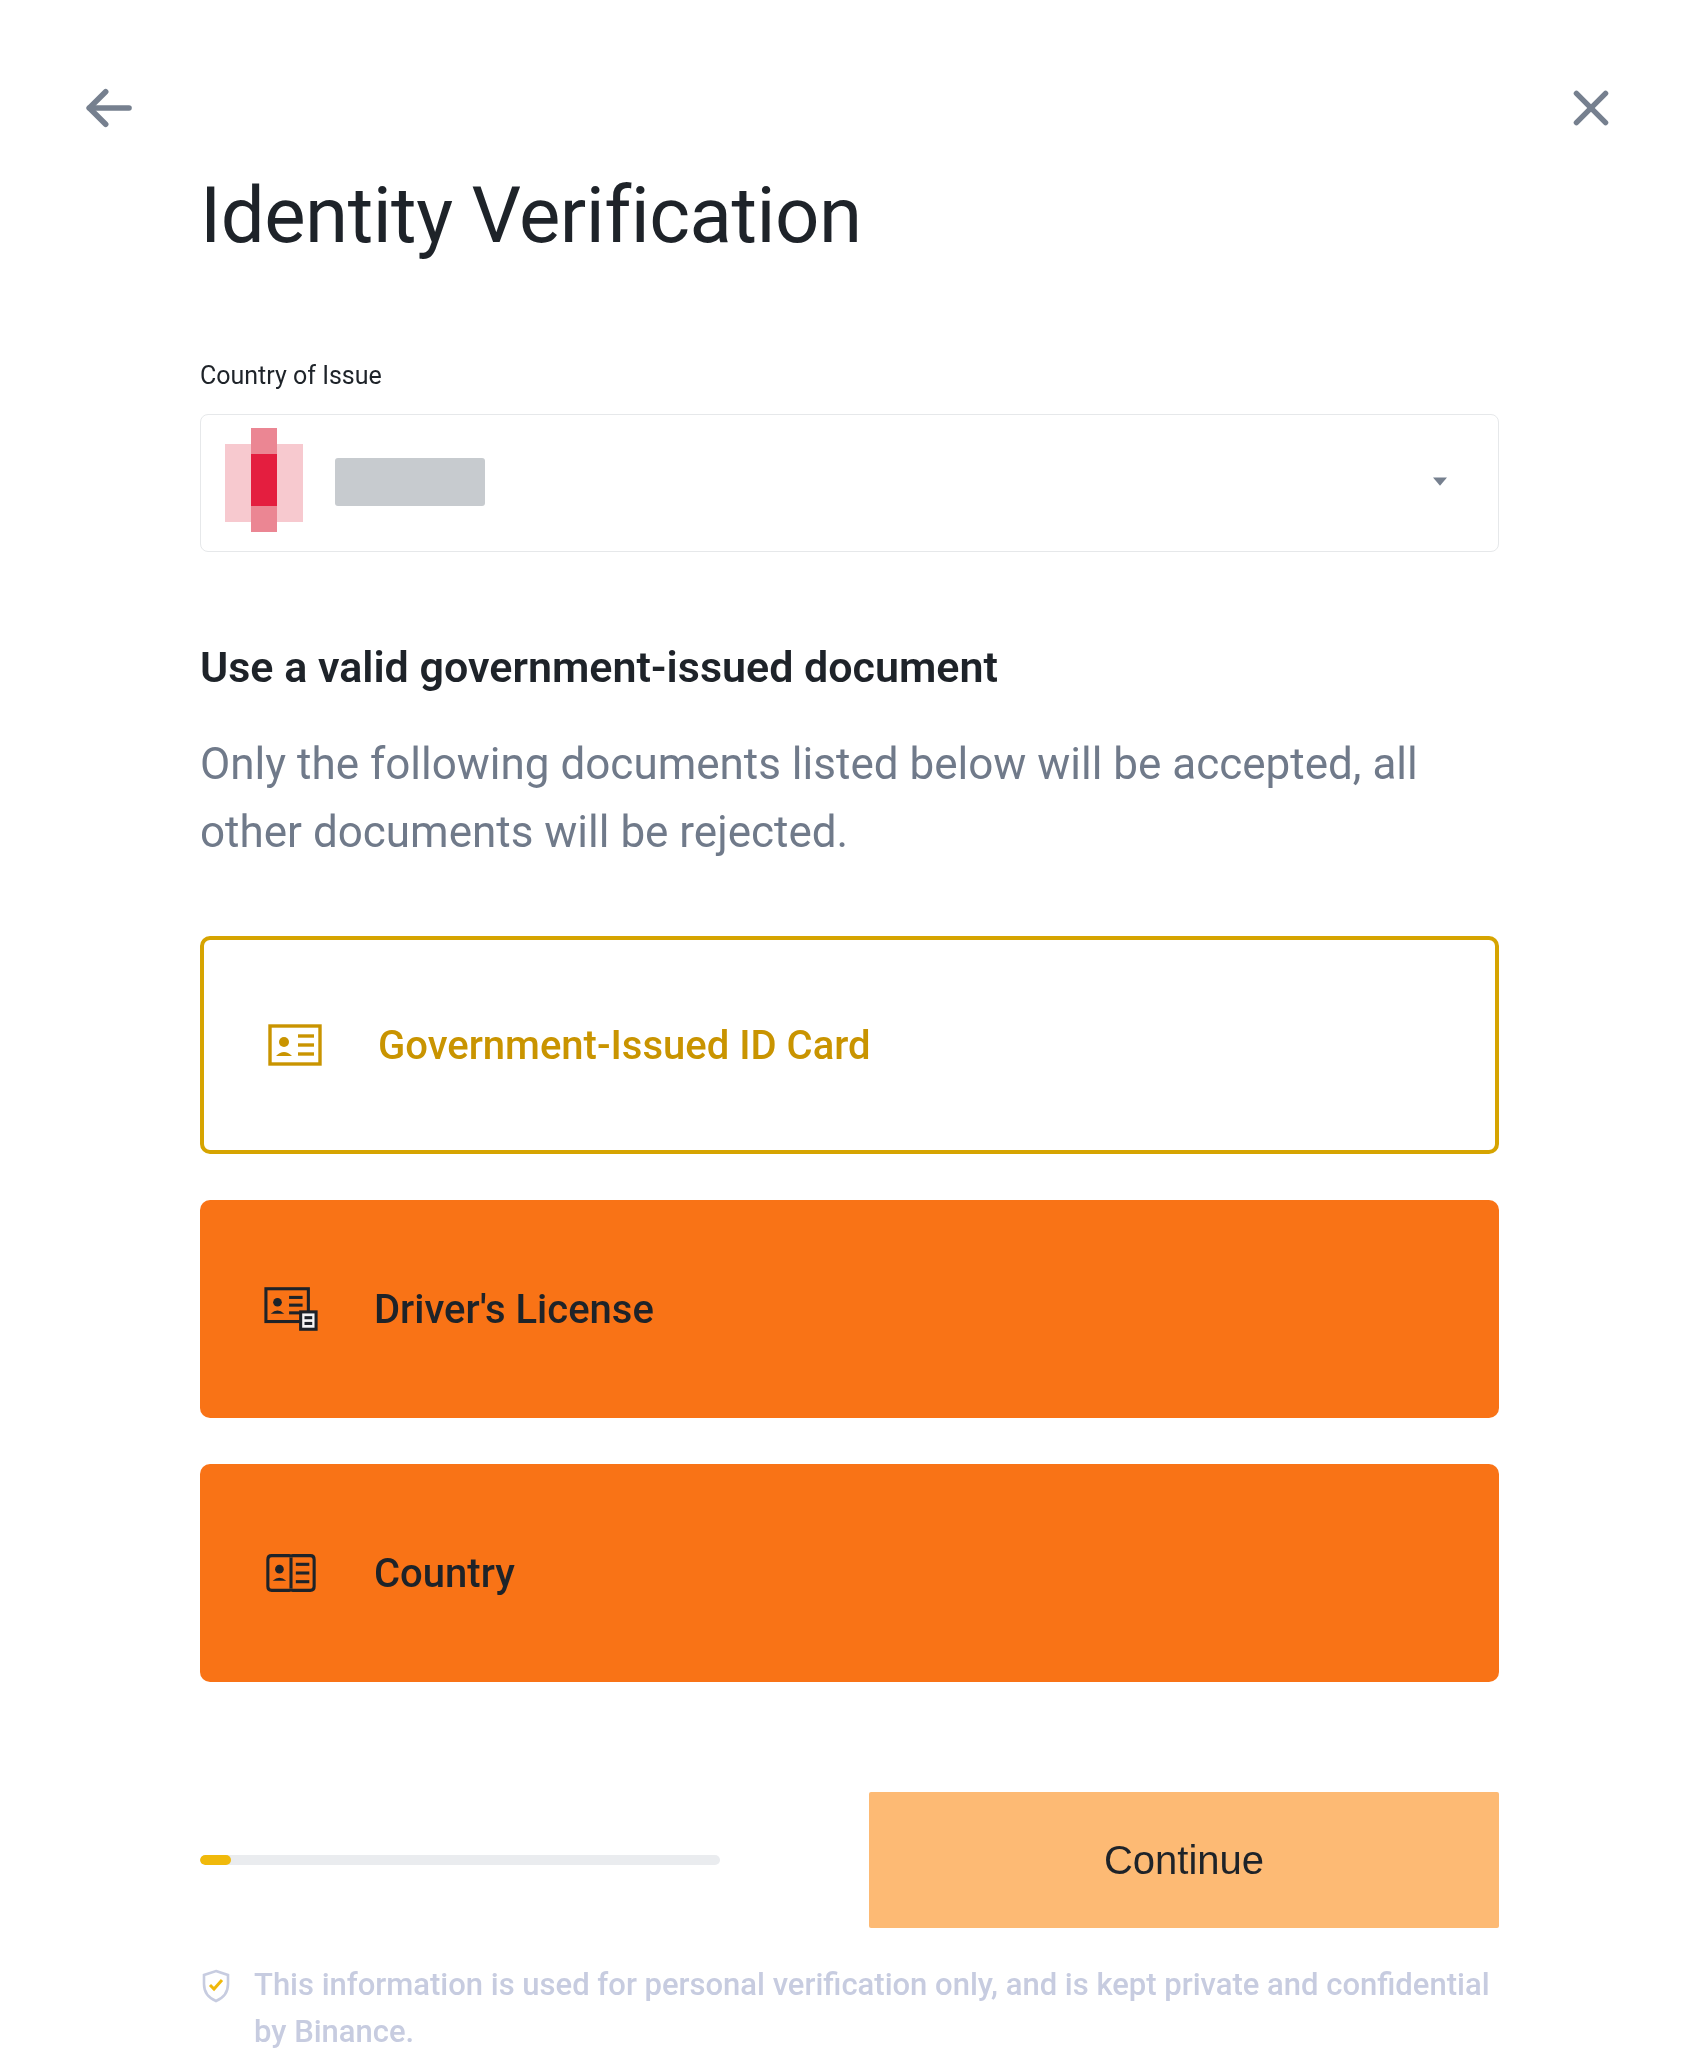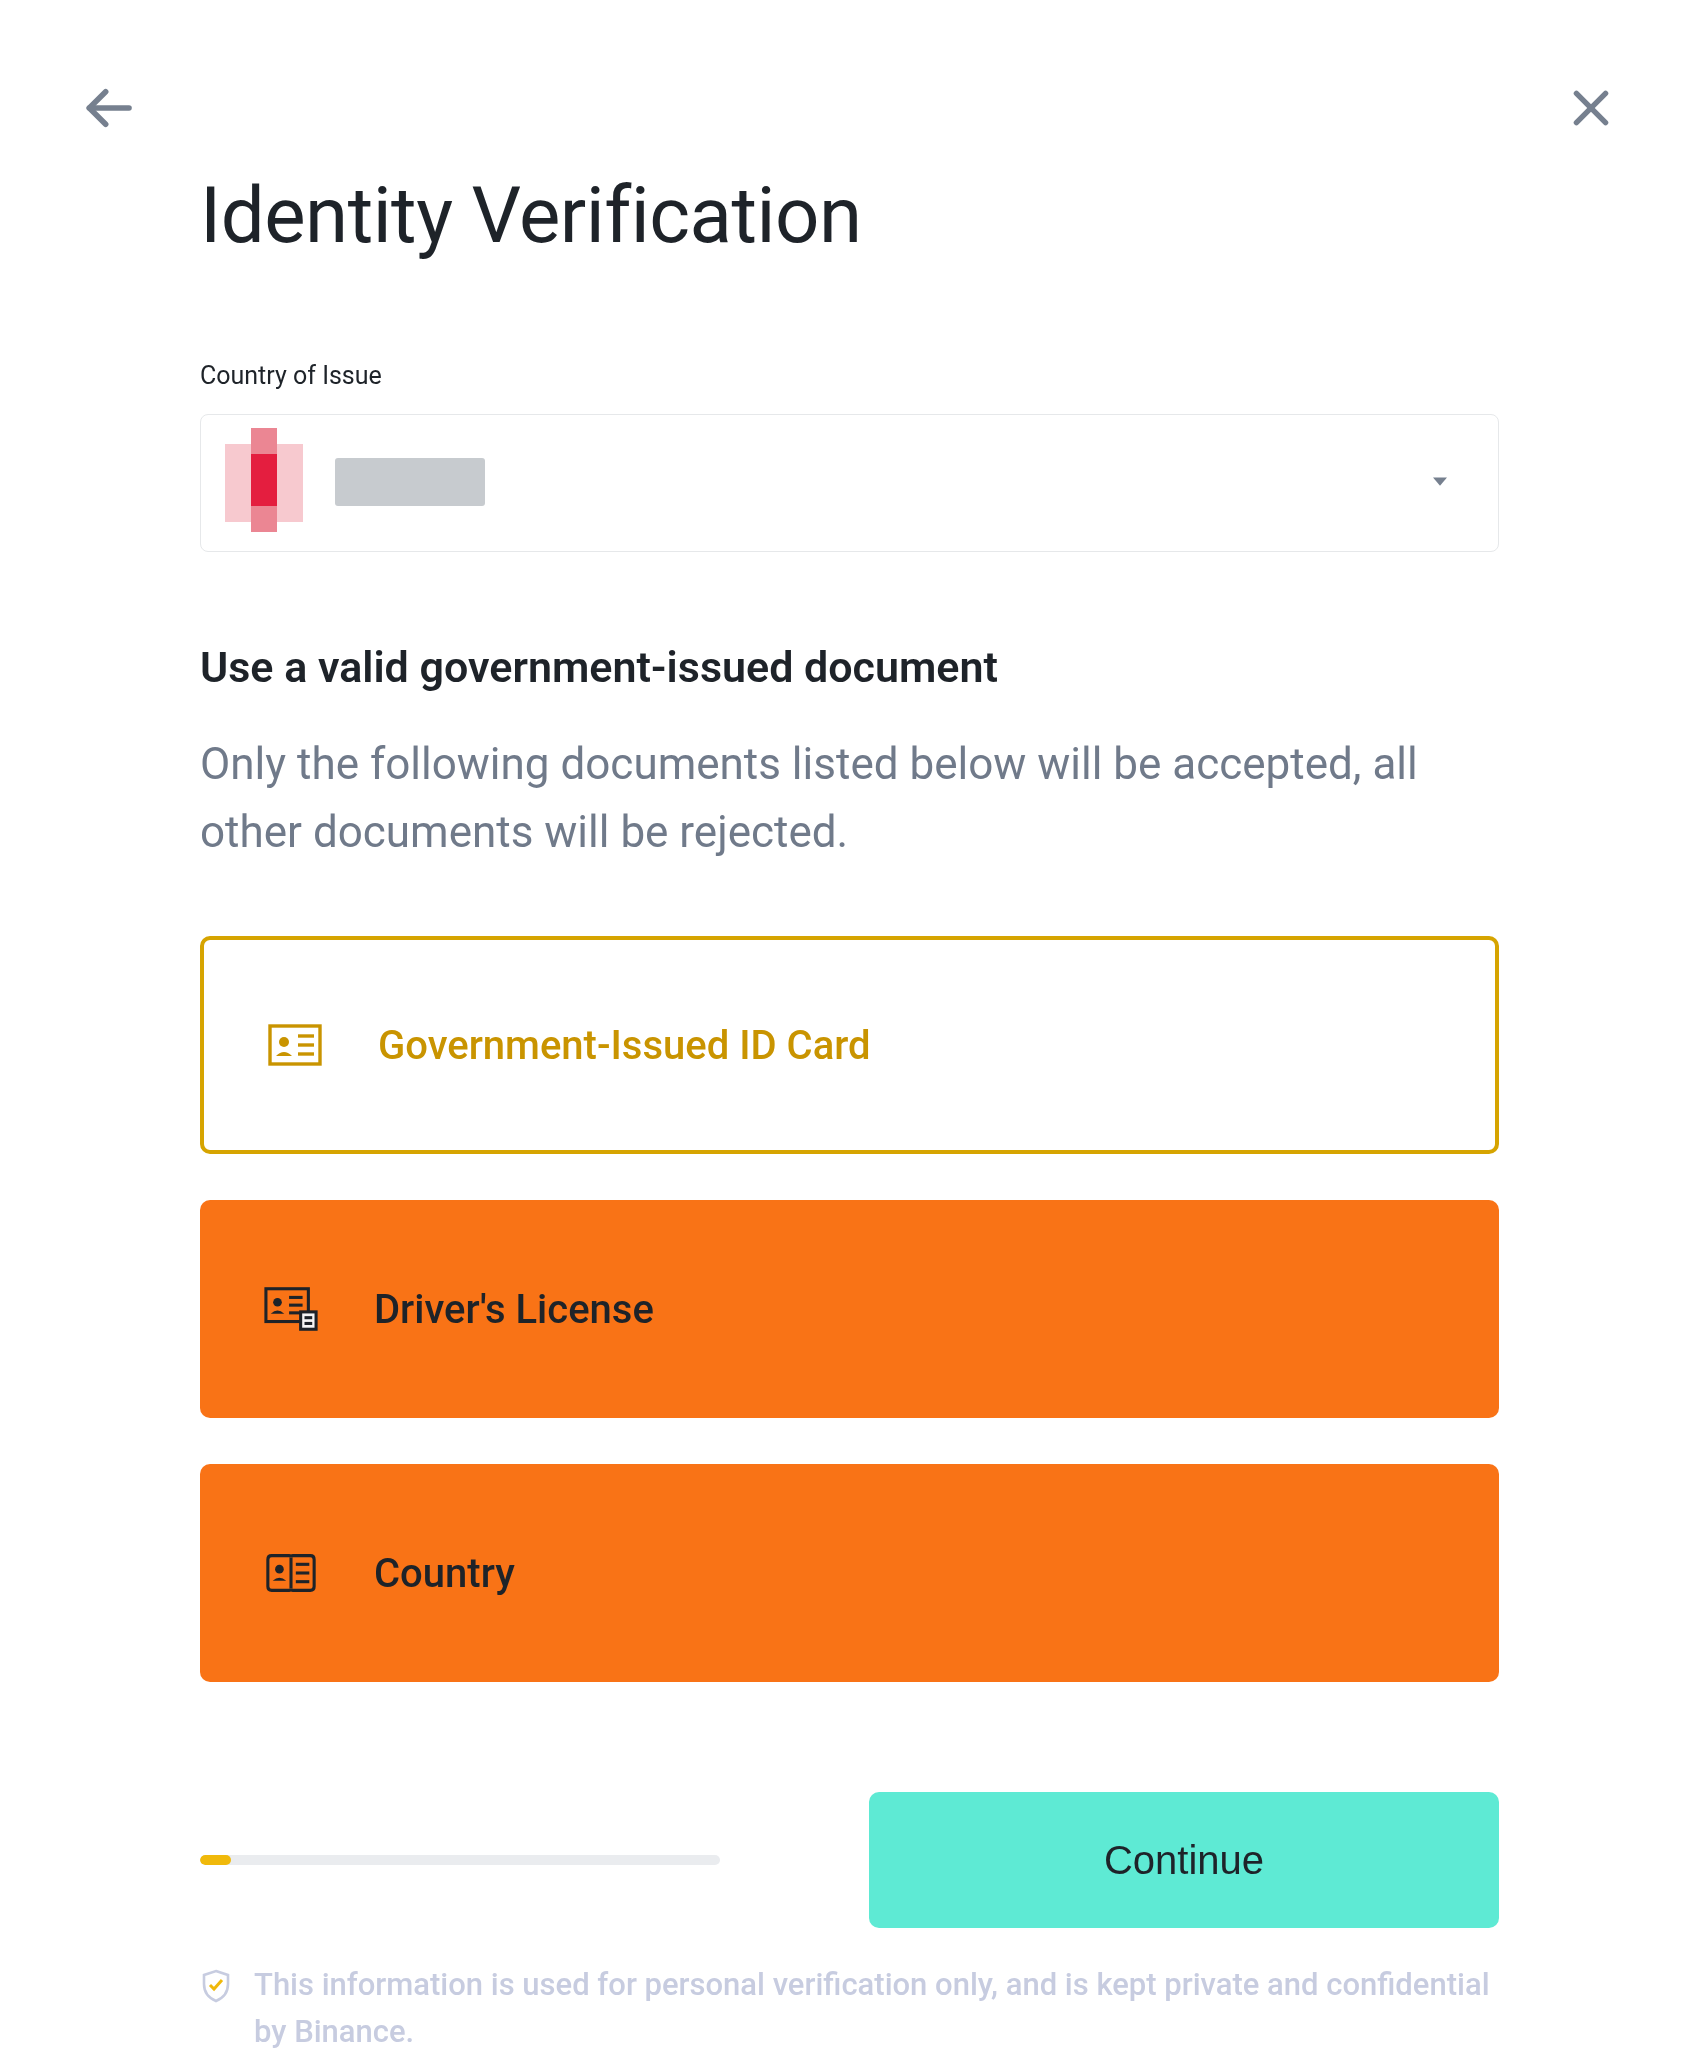--- a/index.html
+++ b/index.html
@@ -145,23 +145,23 @@
     overflow: hidden;
   }
   .progress-fill {
     height: 100%;
     background: #f0b90b;
     border-radius: 5px;
   }
   .continue-btn {
     width: 630px;
     height: 136px;
-    background: #5eead4;
+    background: #fdba74;
     border: none;
-    border-radius: 10px;
+    border-radius: 2px;
     font-size: 40px;
     font-weight: 500;
     color: #1e2329;
     cursor: pointer;
   }
   .disclaimer {
     display: flex;
     align-items: flex-start;
     gap: 22px;
     margin-top: 34px;

